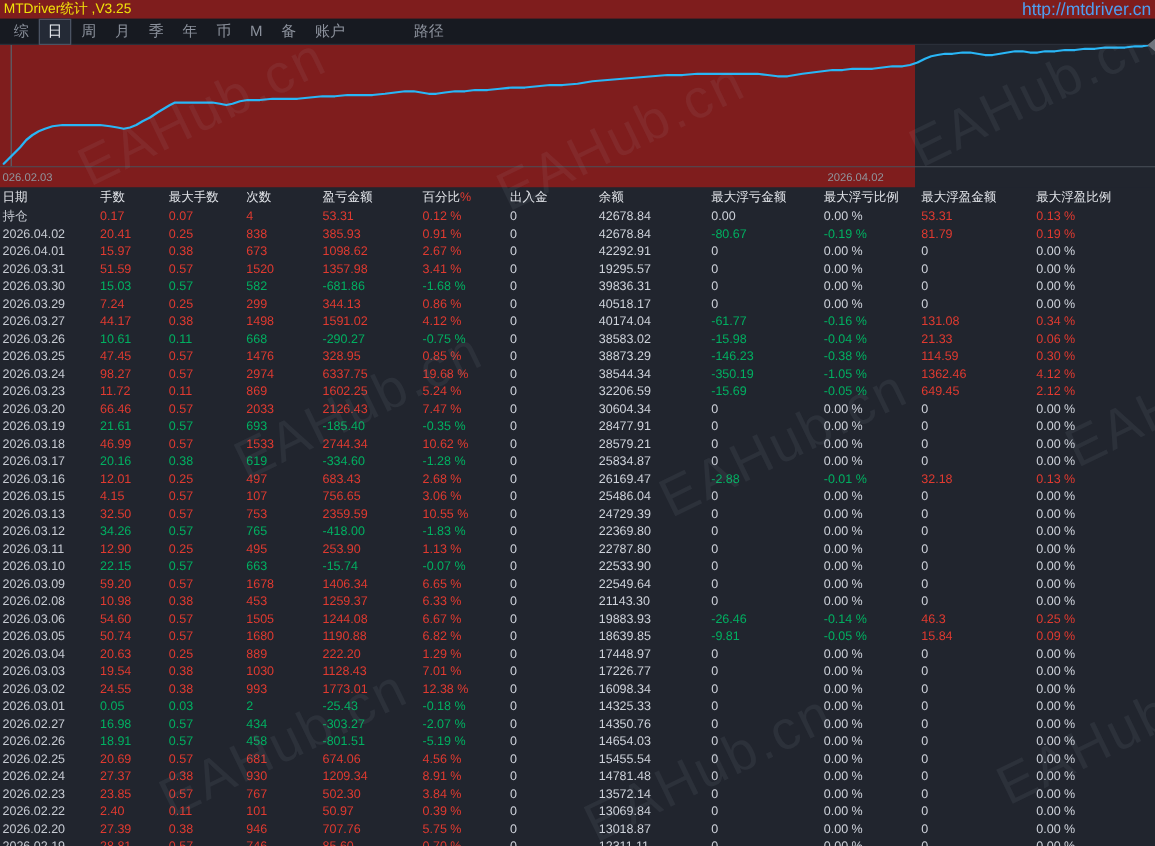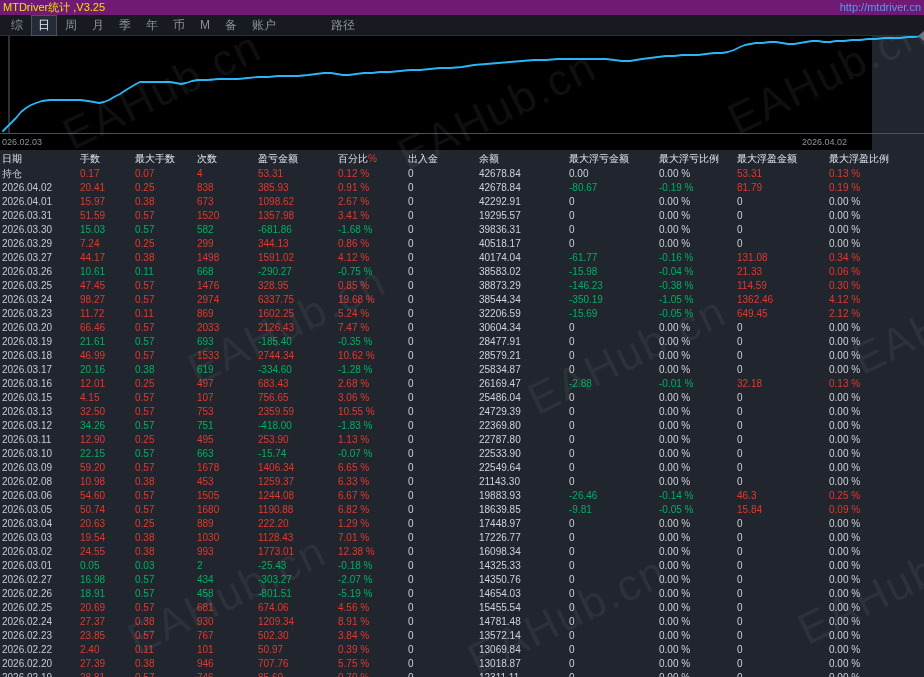--- a/index.html
+++ b/index.html
@@ -5,43 +5,43 @@
   html,body{margin:0;padding:0;background:#14161b;}
   *{box-sizing:border-box;}
   #app{
     position:relative;width:924px;height:677px;overflow:hidden;
     background:#21252e;font-family:"Liberation Sans",sans-serif;
     -webkit-font-smoothing:antialiased;
   }
   
   #titlebar{
     position:absolute;left:0;top:0;width:924px;height:15px;
-    background:#701a75;display:flex;justify-content:space-between;align-items:center;
+    background:#7f1d1d;display:flex;justify-content:space-between;align-items:center;
     padding:0 3px;z-index:5;
   }
   #titlebar .title{color:#f0e10a;font-size:11px;line-height:15px;white-space:nowrap;}
-  #titlebar .url{color:#4e9ef0;font-size:11px;line-height:15px;white-space:nowrap;}
+  #titlebar .url{color:#4e9ef0;font-size:14px;line-height:15px;white-space:nowrap;}
   
   #menubar{
     position:absolute;left:0;top:15px;width:924px;height:21px;
     background:#171a21;border-bottom:1px solid #2a2f39;
     display:flex;align-items:center;padding-left:4px;z-index:5;
   }
   .menu-item{
     color:#8b919c;font-size:12px;padding:1px 6px;margin-right:1px;
     border:1px solid transparent;cursor:default;white-space:nowrap;
   }
   .menu-item.active{
     color:#e8ebf0;background:#242a36;border:1px solid #4b5363;
   }
   .menu-item.gap{margin-left:40px;}
   
   #chart{
-    position:absolute;left:0;top:36px;width:872px;height:114px;
-    background:#000000;
+    position:absolute;left:0;top:36px;width:732px;height:114px;
+    background:#7f1d1d;
   }
   #chart svg{position:absolute;left:0;top:0;}
   .axis-label{
     position:absolute;color:#8f949c;font-size:9px;top:101px;white-space:nowrap;
   }
   #axis-label-left{left:2px;}
   #axis-label-right{right:25px;}
   #splitter-arrow{
     position:absolute;right:0;top:31px;width:0;height:0;
     border-top:5px solid transparent;border-bottom:5px solid transparent;
@@ -373,21 +373,21 @@
           <div class="cell w">24729.39</div>
           <div class="cell w">0</div>
           <div class="cell w">0.00 %</div>
           <div class="cell w">0</div>
           <div class="cell w">0.00 %</div>
         </div>
         <div class="trow">
           <div class="cell date">2026.03.12</div>
           <div class="cell g">34.26</div>
           <div class="cell g">0.57</div>
-          <div class="cell g">751</div>
+          <div class="cell g">765</div>
           <div class="cell g">-418.00</div>
           <div class="cell g">-1.83 %</div>
           <div class="cell w">0</div>
           <div class="cell w">22369.80</div>
           <div class="cell w">0</div>
           <div class="cell w">0.00 %</div>
           <div class="cell w">0</div>
           <div class="cell w">0.00 %</div>
         </div>
         <div class="trow">

